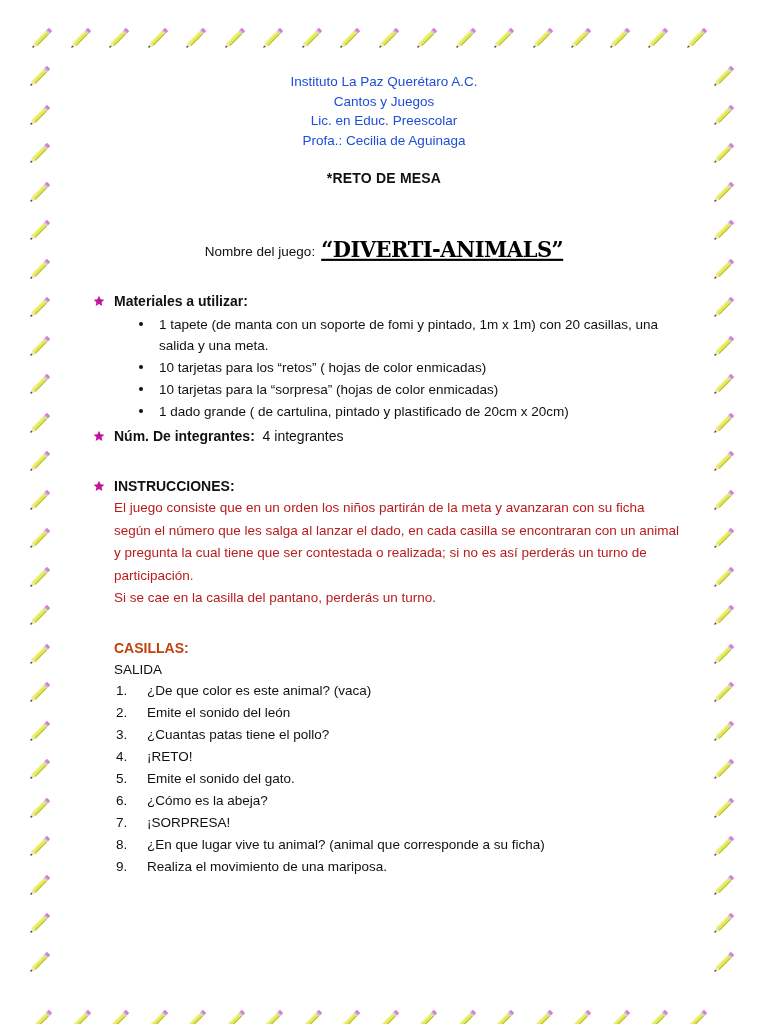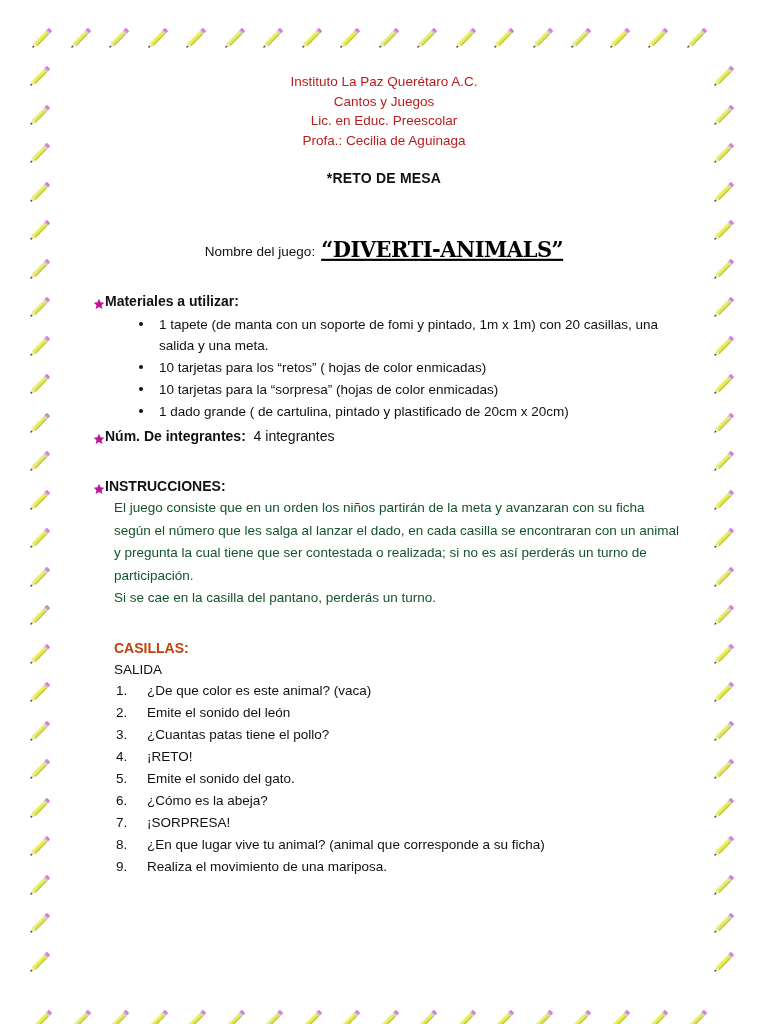--- a/index.html
+++ b/index.html
@@ -34,21 +34,21 @@
     position: absolute;
     left: 0; top: 0;
     width: 768px;
     padding: 72px 86px 0 86px;
   }
 
   .header-block {
     text-align: center;
     font-size: 13.5px;
     line-height: 19.5px;
-    color: #b91c1c;
+    color: #1d4ed8;
   }
   .header-block div { white-space: nowrap; }
 
   .doc-kind {
     text-align: center;
     font-size: 14px;
     font-weight: bold;
     color: #111;
     margin-top: 20px;
     letter-spacing: 0.2px;
@@ -74,21 +74,22 @@
     text-decoration: underline;
     text-underline-offset: 2px;
     transform: scaleY(1.08);
     display: inline-block;
   }
 
   .section { margin-top: 30px; }
 
   .star-row {
     display: flex;
-    align-items: flex-end;
+    align-items: flex-start;
+    gap: 9px;
     padding-left: 7px;
   }
   .star-icon {
     flex: 0 0 auto;
     width: 12px;
     height: 14px;
     margin-top: 3px;
   }
   .star-icon svg { display: block; }
 
@@ -118,21 +119,21 @@
     position: absolute;
     left: 2px; top: 8px;
     width: 4px; height: 4px;
     border-radius: 50%;
     background: #111;
   }
 
   .body-text {
     font-size: 13.5px;
     line-height: 22.5px;
-    color: #14532d;
+    color: #b91c1c;
     padding-left: 28px;
     margin-top: 1px;
   }
   .body-text p { margin: 0; }
 
   .casillas-block { margin-top: 28px; padding-left: 28px; }
   .casillas-title {
     font-size: 14px;
     font-weight: bold;
     color: #c2410c;

